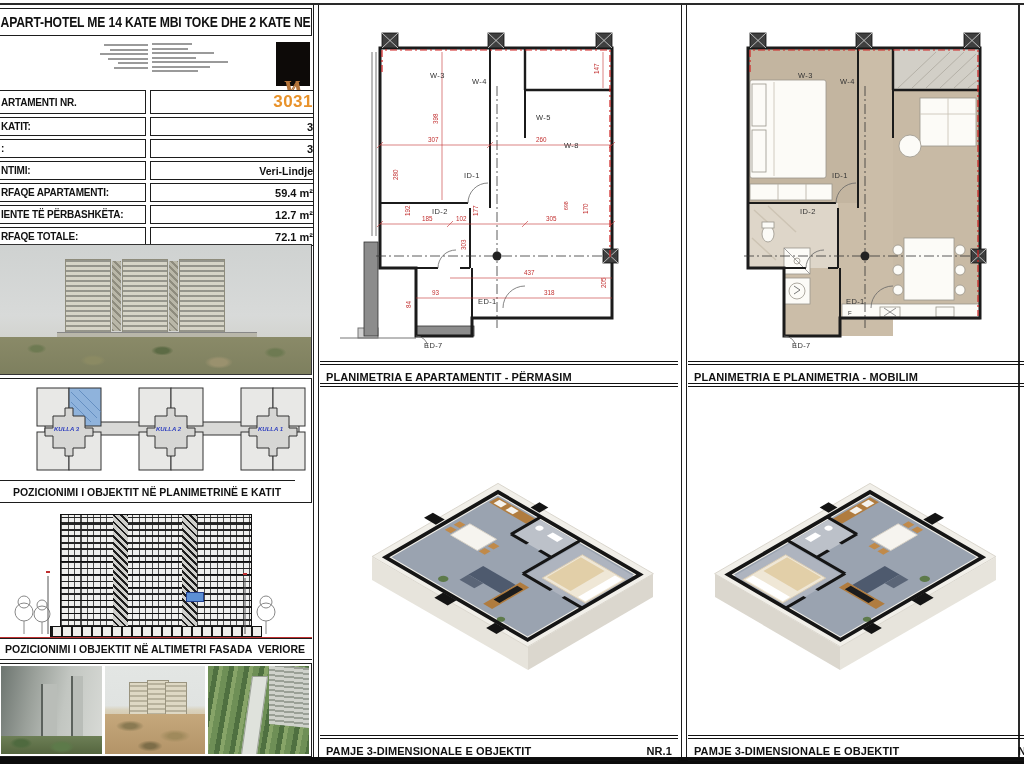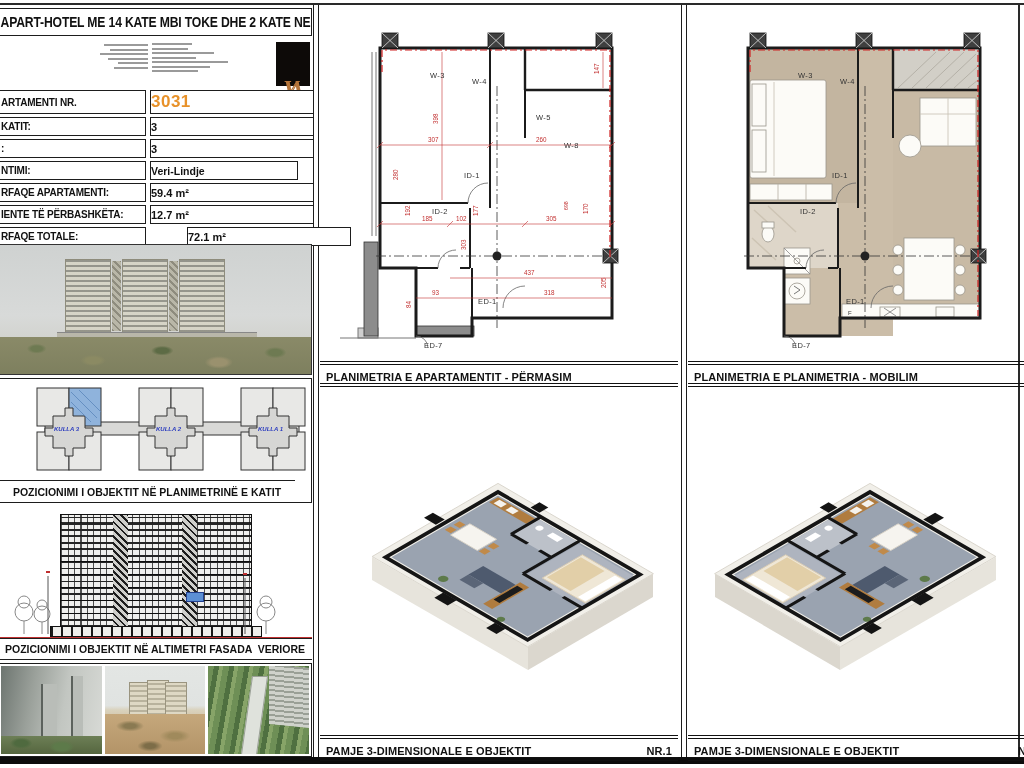--- a/index.html
+++ b/index.html
@@ -16,21 +16,21 @@
   
   .box{border:1.5px solid #1d1d1d;background:#fff;box-sizing:border-box;}
   .title-box{top:8px;left:-3px;width:315px;height:28px;display:flex;align-items:center;overflow:hidden;}
   .title-box span{font-weight:bold;font-size:14.5px;letter-spacing:-0.2px;transform:scaleX(0.84);transform-origin:0 50%;white-space:nowrap;padding-left:3px;}
   .logo-block{display:flex;flex-direction:column;gap:2.5px;}
   .logo-block i{display:block;height:2px;background:#9a9a9a;}
   .logo-sq{top:42px;left:276px;width:34px;height:44px;background:#0d0a08;display:flex;align-items:center;justify-content:center;}
   .logo-sq span{font-family:"DejaVu Serif",serif;font-style:italic;font-weight:bold;color:#b4743a;font-size:19px;letter-spacing:-8px;padding-right:7px;margin-top:47px;}
   .tbl-cell{border:1.2px solid #1d1d1d;box-sizing:border-box;display:flex;align-items:center;overflow:hidden;background:#fff;}
   .tbl-label{font-weight:bold;font-size:10px;letter-spacing:-0.2px;padding-left:2px;white-space:nowrap;}
-  .tbl-value{justify-content:flex-start;font-weight:bold;font-size:11px;}
+  .tbl-value{justify-content:flex-end;font-weight:bold;font-size:11px;}
   .apt-nr{color:#e8922a;font-size:17px;letter-spacing:0.5px;}
   
   .photo-box{top:244px;left:-2px;width:314px;height:131px;border:1.2px solid #333;box-sizing:border-box;overflow:hidden;
     background:linear-gradient(#cfd2d1 0%,#d8dad9 55%,#d3d4d0 70%);}
   .ph-tower{position:absolute;top:14px;height:74px;background:
      repeating-linear-gradient(0deg,rgba(98,96,80,0.55) 0 2px,rgba(214,212,198,0.95) 2px 5px);
      border:1px solid #8e8c7c;box-sizing:border-box;}
   .ph-core{position:absolute;top:16px;height:70px;width:9px;background:
      repeating-linear-gradient(45deg,#8e8c7e 0 2px,#b9b7a8 2px 5px);}
   .ph-deck{position:absolute;top:87px;left:58px;width:200px;height:5px;background:#b9b7aa;border-top:1px solid #888;}
@@ -152,42 +152,42 @@
   <div class="abs tbl-cell" style="top:49px;left:0;width:148px;height:19px;">
       <span class="tbl-label">:</span>
     </div>
   <div class="abs tbl-cell tbl-value" style="top:49px;left:152px;width:164px;height:19px;">
       <span>3</span>
     </div>
 
   <div class="abs tbl-cell" style="top:71px;left:0;width:148px;height:19px;">
       <span class="tbl-label">NTIMI:</span>
     </div>
-  <div class="abs tbl-cell tbl-value" style="top:71px;left:152px;width:148px;height:19px;">
+  <div class="abs tbl-cell tbl-value" style="top:71px;left:152px;width:164px;height:19px;">
       <span style="font-size:10.5px">Veri-Lindje</span>
     </div>
 
   <div class="abs tbl-cell" style="top:93px;left:0;width:148px;height:19px;">
       <span class="tbl-label">RFAQE APARTAMENTI:</span>
     </div>
   <div class="abs tbl-cell tbl-value" style="top:93px;left:152px;width:164px;height:19px;">
       <span>59.4 m²</span>
     </div>
 
   <div class="abs tbl-cell" style="top:115px;left:0;width:148px;height:19px;">
       <span class="tbl-label">IENTE TË PËRBASHKËTA:</span>
     </div>
   <div class="abs tbl-cell tbl-value" style="top:115px;left:152px;width:164px;height:19px;">
       <span>12.7 m²</span>
     </div>
 
   <div class="abs tbl-cell" style="top:137px;left:0;width:148px;height:19px;">
       <span class="tbl-label">RFAQE TOTALE:</span>
     </div>
-  <div class="abs tbl-cell tbl-value" style="top:137px;left:152px;width:164px;height:19px;margin-left:37px;">
+  <div class="abs tbl-cell tbl-value" style="top:137px;left:152px;width:164px;height:19px;">
       <span>72.1 m²</span>
     </div>
 </div>
 
 <div class="abs photo-box">
   <div class="ph-tower" style="left:66px;width:46px;"></div>
   <div class="ph-core" style="left:113px;"></div>
   <div class="ph-tower" style="left:123px;width:46px;"></div>
   <div class="ph-core" style="left:170px;"></div>
   <div class="ph-tower" style="left:180px;width:46px;"></div>

